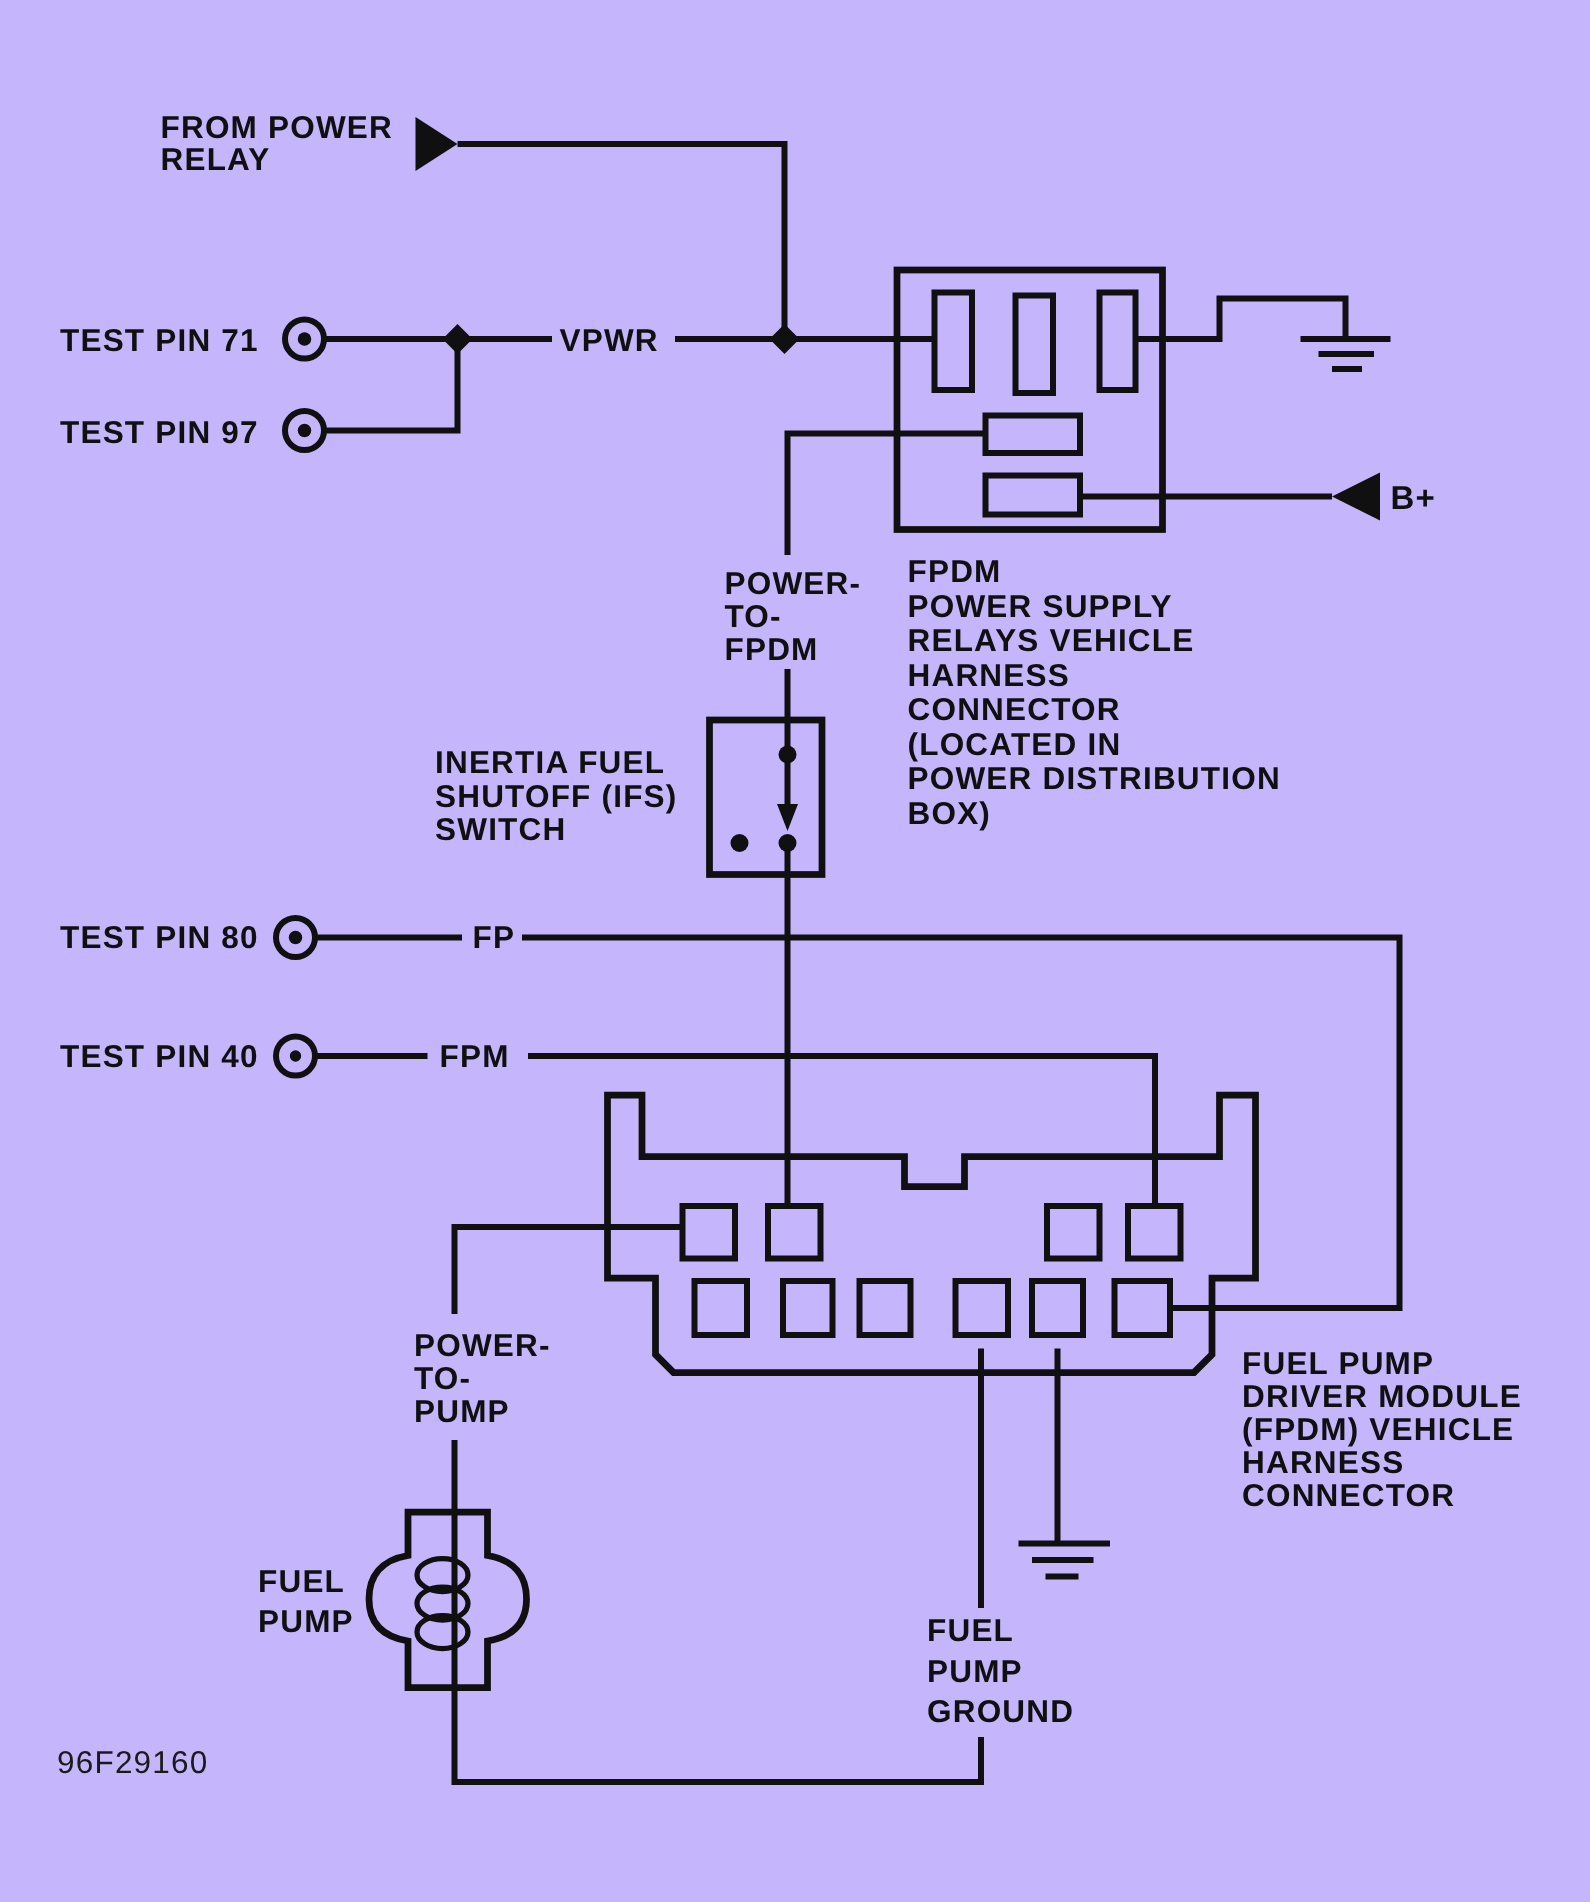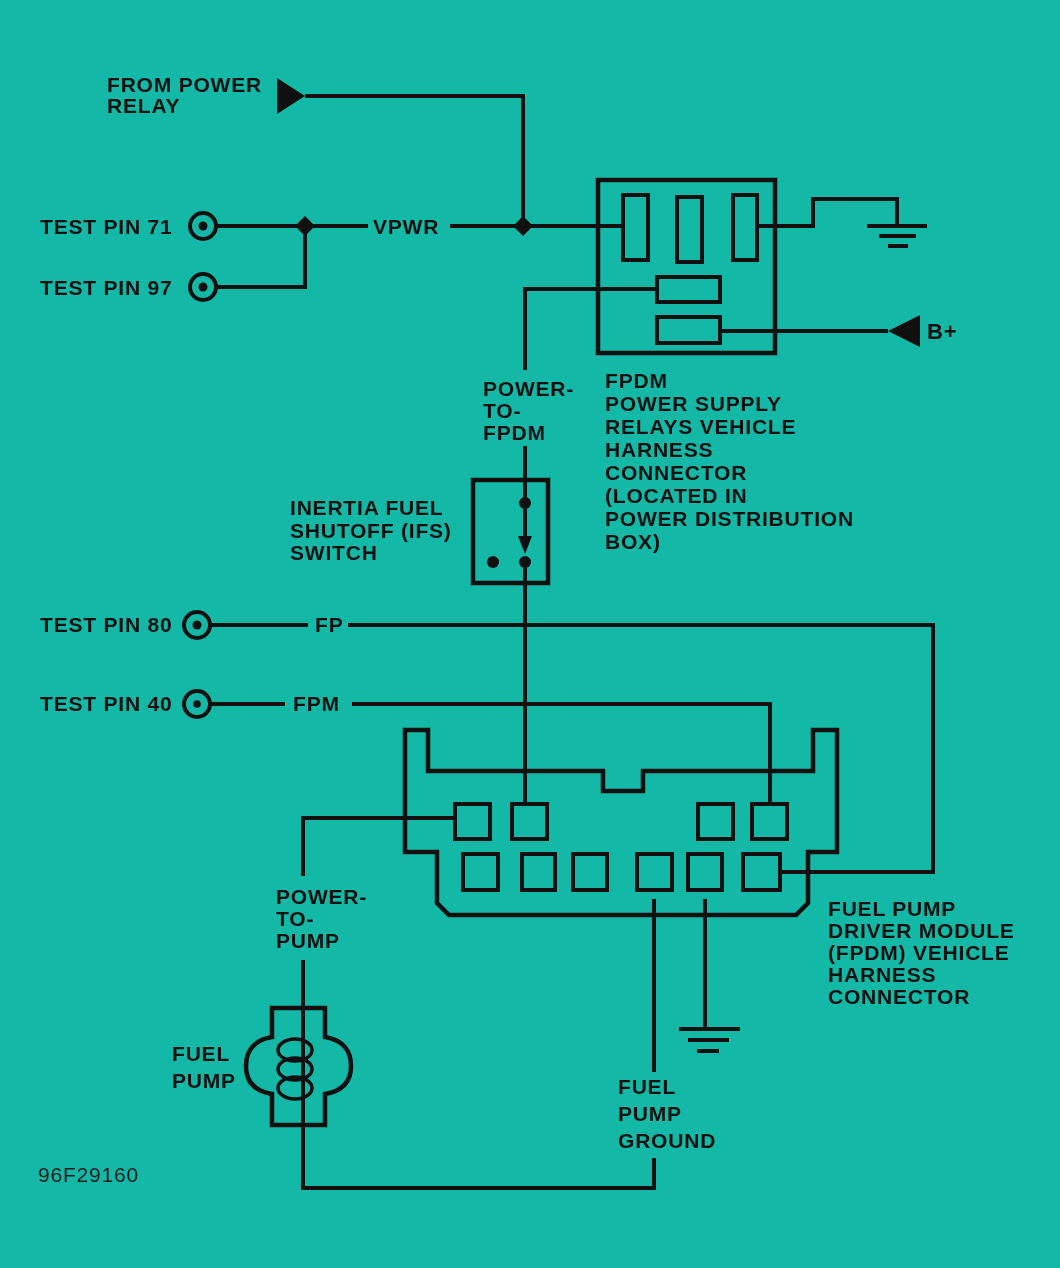--- a/index.html
+++ b/index.html
@@ -1,16 +1,16 @@
 <!DOCTYPE html>
 <html><head>
 <meta charset="utf-8">
 <style>
   html,body{margin:0;padding:0;background:#ffffff;}
-  .page{position:relative;width:1060px;height:1268px;background:#14b8a6;overflow:hidden;}
+  .page{position:relative;width:1060px;height:1268px;background:#c4b5fd;overflow:hidden;}
   svg{display:block;}
   .wire{stroke:#101010;stroke-width:4;fill:none;}
   .box{stroke:#101010;stroke-width:4.5;fill:none;}
   .pin{stroke:#101010;stroke-width:4;fill:none;}
   .solid{fill:#101010;stroke:none;}
   .coil{stroke:#101010;stroke-width:3.5;fill:none;}
   .lbl{font-family:"Liberation Sans","DejaVu Sans",sans-serif;font-weight:700;
        font-size:21px;letter-spacing:0.8px;fill:#101010;}
   .lbl-reg{font-family:"Liberation Sans","DejaVu Sans",sans-serif;font-weight:400;
        font-size:21px;letter-spacing:0.8px;fill:#1a1a1a;}

